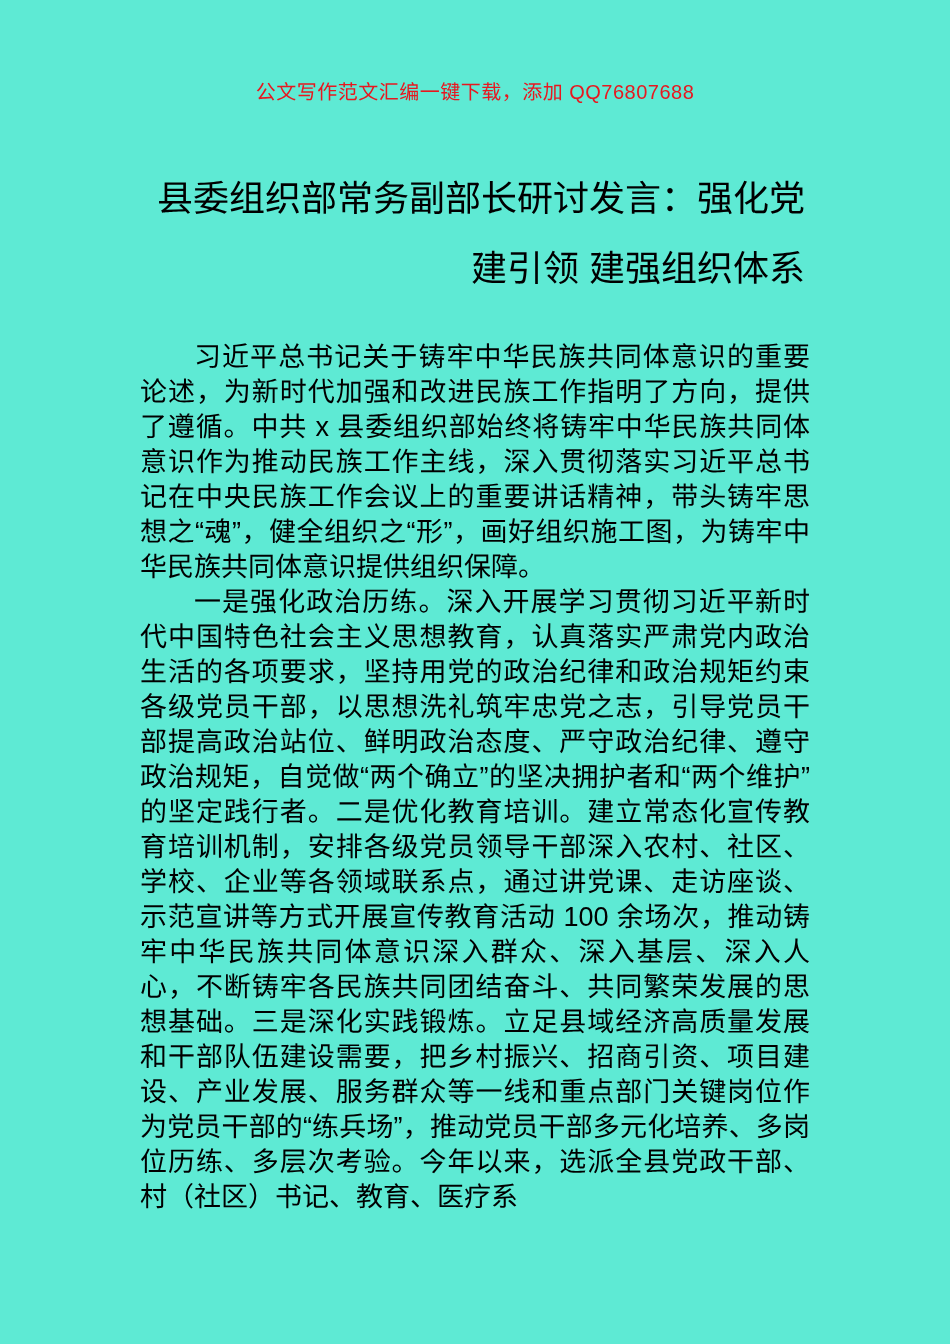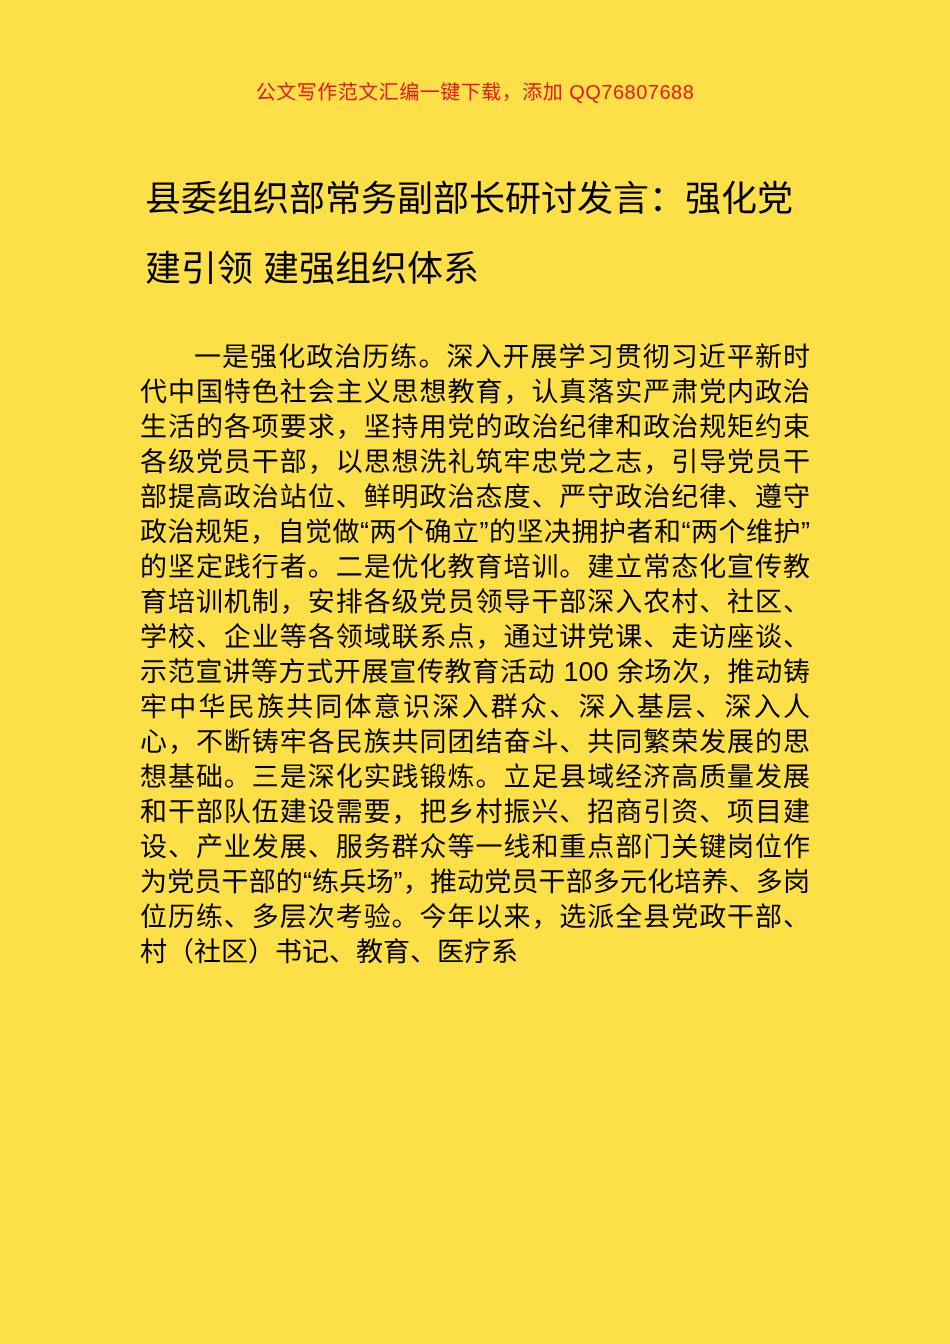--- a/index.html
+++ b/index.html
@@ -2,21 +2,21 @@
 <html lang="zh-CN"><head>
 <meta charset="utf-8">
 <style>
   * { margin: 0; padding: 0; box-sizing: border-box; }
   html, body { background: #ffffff; }
   .page {
     position: relative;
     width: 950px;
     height: 1344px;
     margin: 0 auto;
-    background: #fde047;
+    background: #5eead4;
     overflow: hidden;
     font-family: "Liberation Sans", "DejaVu Sans", sans-serif;
     color: #000000;
   }
   .ad-banner {
     position: absolute;
     top: 78px;
     left: 0;
     right: 0;
     text-align: center;
@@ -24,21 +24,21 @@
     line-height: 28px;
     color: #e8171f;
     letter-spacing: 0.5px;
     white-space: nowrap;
   }
   .doc-title {
     position: absolute;
     top: 164px;
     left: 145px;
     width: 660px;
-    text-align: left;
+    text-align: right;
     font-size: 36px;
     line-height: 70px;
     font-weight: 500;
     color: #000000;
   }
   .doc-body {
     position: absolute;
     top: 340px;
     left: 140px;
     width: 670px;
@@ -57,16 +57,17 @@
 </head>
 <body>
 
 <div class="page">
 
   <div class="ad-banner">公文写作范文汇编一键下载，添加 QQ76807688</div>
 
   <div class="doc-title">县委组织部常务副部长研讨发言：强化党建引领 建强组织体系</div>
 
   <div class="doc-body">
+    <p>习近平总书记关于铸牢中华民族共同体意识的重要论述，为新时代加强和改进民族工作指明了方向，提供了遵循。中共 x 县委组织部始终将铸牢中华民族共同体意识作为推动民族工作主线，深入贯彻落实习近平总书记在中央民族工作会议上的重要讲话精神，带头铸牢思想之“魂”，健全组织之“形”，画好组织施工图，为铸牢中华民族共同体意识提供组织保障。</p>
     <p>一是强化政治历练。深入开展学习贯彻习近平新时代中国特色社会主义思想教育，认真落实严肃党内政治生活的各项要求，坚持用党的政治纪律和政治规矩约束各级党员干部，以思想洗礼筑牢忠党之志，引导党员干部提高政治站位、鲜明政治态度、严守政治纪律、遵守政治规矩，自觉做“两个确立”的坚决拥护者和“两个维护”的坚定践行者。二是优化教育培训。建立常态化宣传教育培训机制，安排各级党员领导干部深入农村、社区、学校、企业等各领域联系点，通过讲党课、走访座谈、示范宣讲等方式开展宣传教育活动 100 余场次，推动铸牢中华民族共同体意识深入群众、深入基层、深入人心，不断铸牢各民族共同团结奋斗、共同繁荣发展的思想基础。三是深化实践锻炼。立足县域经济高质量发展和干部队伍建设需要，把乡村振兴、招商引资、项目建设、产业发展、服务群众等一线和重点部门关键岗位作为党员干部的“练兵场”，推动党员干部多元化培养、多岗位历练、多层次考验。今年以来，选派全县党政干部、村（社区）书记、教育、医疗系</p>
   </div>
 
 </div>
 
 </body></html>

